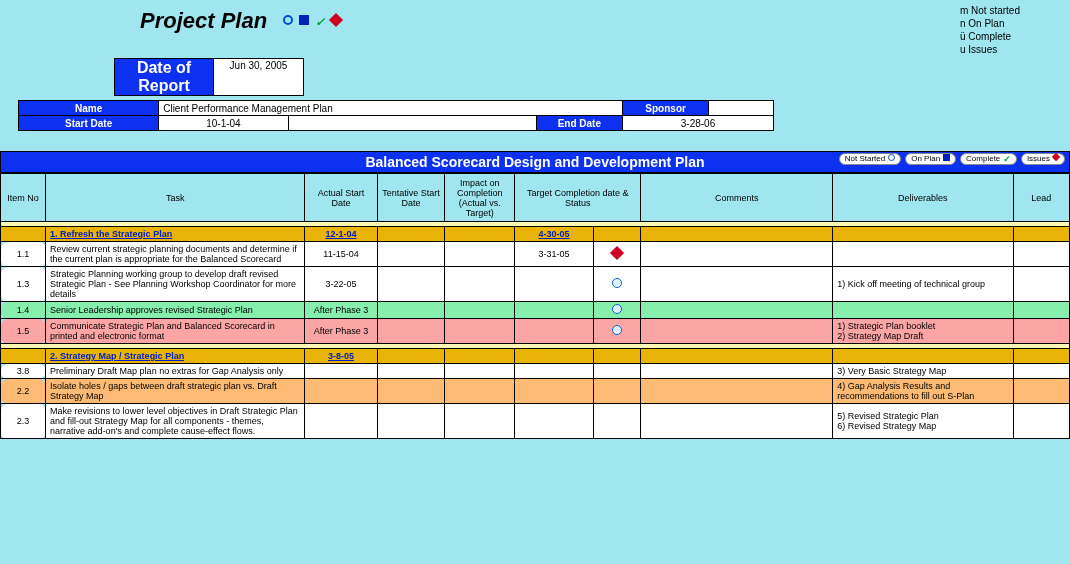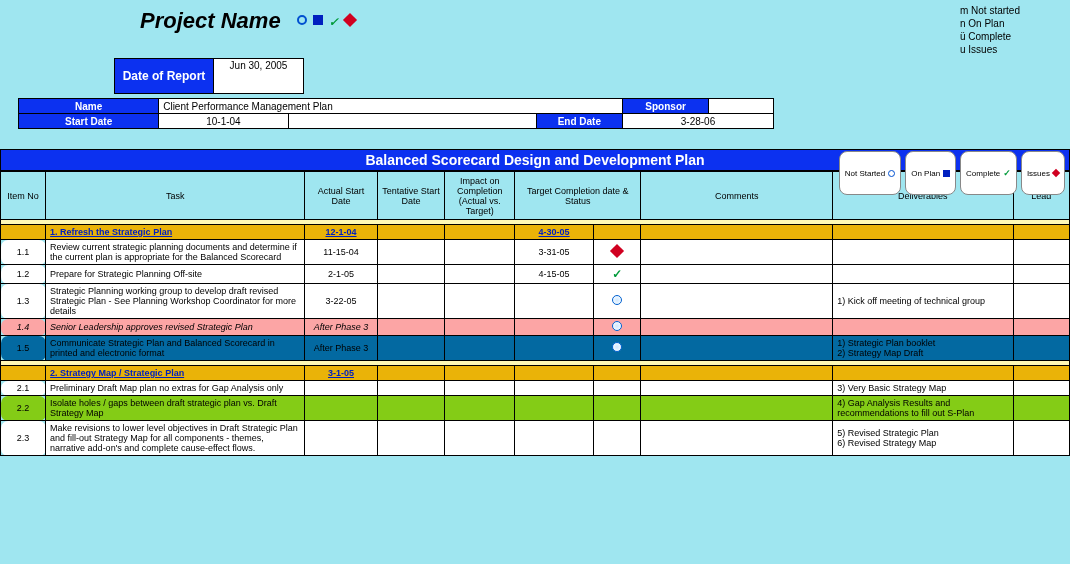--- a/index.html
+++ b/index.html
@@ -34,25 +34,25 @@
     line-height: 1.3;
     color: #000;
     margin-right: 40px;
   }
   .meta-block { margin: 0 0 4px 114px; }
   .meta-row { display: flex; }
   .meta-label {
     width: 100px;
     background: #0c31f0;
     color: #fff;
-    font-size: 12px;
+    font-size: 16px;
     font-weight: bold;
     text-align: center;
     border: 1px solid #000;
-    padding: 10px 4px;
+    padding: 0 4px;
   }
   .meta-value {
     width: 90px;
     background: #fff;
     border: 1px solid #000;
     border-left: none;
     font-size: 10px;
     text-align: center;
     padding: 1px 4px;
   }
@@ -88,23 +88,22 @@
     top: 1px;
     display: flex;
     gap: 4px;
   }
   .legend-btn {
     background: #fff;
     color: #000;
     border: 1px solid #888;
     border-radius: 8px;
     font-size: 8px;
-    padding: 16px 5px;
+    padding: 0 5px;
     display: inline-flex;
-    align-items: center;
     gap: 3px;
     font-weight: normal;
   }
   table.grid {
     border-collapse: collapse;
     width: 100%;
     table-layout: fixed;
   }
   table.grid th, table.grid td {
     border: 1px solid #000;
@@ -140,21 +139,21 @@
   .check-g { color:#009a3a; font-size:12px; font-weight:bold;}
   .diamond-r { width:10px; height:10px; background:#d00020; display:inline-block; transform:rotate(45deg);}
   .status-circle { width:10px; height:10px; border:1px solid #0060d0; border-radius:50%; display:inline-block; background: radial-gradient(#cfe8ff,#fff);}
 </style>
 </head>
 <body>
 
 <div class="page">
   <div class="header-row">
     <div class="title">
-      <span>Project Name</span>
+      <span>Project Plan</span>
       <span class="title-icons">
         <span class="circle-o"></span>
         <span class="square-b"></span>
         <span class="check-g">✓</span>
         <span class="diamond-r"></span>
       </span>
     </div>
     <div class="legend-top">
       <div>m Not started</div>
       <div>n On Plan</div>
@@ -258,96 +257,84 @@
           <td class="date-cell">11-15-04</td>
           <td class="date-cell"></td>
           <td></td>
           <td class="date-cell">3-31-05</td>
           <td class="status-cell"><span class="diamond-r"></span></td>
           <td></td>
           <td style="white-space:pre-line"></td>
           <td></td>
         </tr>
         <tr style="background: rgb(255, 255, 255);">
-          <td class="item-cell">1.2</td>
-          <td>Prepare for Strategic Planning Off-site</td>
-          <td class="date-cell">2-1-05</td>
-          <td class="date-cell"></td>
-          <td></td>
-          <td class="date-cell">4-15-05</td>
-          <td class="status-cell"><span class="check-g">✓</span></td>
-          <td></td>
-          <td style="white-space:pre-line"></td>
-          <td></td>
-        </tr>
-        <tr style="background: rgb(255, 255, 255);">
           <td class="item-cell">1.3</td>
           <td>Strategic Planning working group to develop draft revised Strategic Plan - See Planning Workshop Coordinator for more details</td>
           <td class="date-cell">3-22-05</td>
           <td class="date-cell"></td>
           <td></td>
           <td class="date-cell"></td>
           <td class="status-cell"><span class="status-circle"></span></td>
           <td></td>
           <td style="white-space:pre-line">1) Kick off meeting of technical group</td>
           <td></td>
         </tr>
-        <tr style="background: #fca5a5; font-style: italic;">
+        <tr style="background: #86efac;">
           <td class="item-cell">1.4</td>
           <td>Senior Leadership approves revised Strategic Plan</td>
           <td class="date-cell">After Phase 3</td>
           <td class="date-cell"></td>
           <td></td>
           <td class="date-cell"></td>
           <td class="status-cell"><span class="status-circle"></span></td>
           <td></td>
           <td style="white-space:pre-line"></td>
           <td></td>
         </tr>
-        <tr style="background: #0369a1;">
+        <tr style="background: #fca5a5;">
           <td class="item-cell">1.5</td>
           <td>Communicate Strategic Plan and Balanced Scorecard in printed and electronic format</td>
           <td class="date-cell">After Phase 3</td>
           <td class="date-cell"></td>
           <td></td>
           <td class="date-cell"></td>
           <td class="status-cell"><span class="status-circle"></span></td>
           <td></td>
           <td style="white-space:pre-line">1) Strategic Plan booklet
 2) Strategy Map Draft</td>
           <td></td>
         </tr>
         <tr>
           <td colspan="10" class="band-spacer"></td>
         </tr>
         <tr class="yellow-band">
           <td></td>
           <td class="section-cell">2. Strategy Map / Strategic Plan</td>
-          <td class="date-cell section-cell">3-1-05</td>
+          <td class="date-cell section-cell">3-8-05</td>
           <td></td>
           <td></td>
           <td class="date-cell section-cell"></td>
           <td></td>
           <td></td>
           <td></td>
           <td></td>
         </tr>
         <tr style="background: rgb(255, 255, 255);">
-          <td class="item-cell">2.1</td>
+          <td class="item-cell">3.8</td>
           <td>Preliminary Draft Map plan no extras for Gap Analysis only</td>
           <td class="date-cell"></td>
           <td class="date-cell"></td>
           <td></td>
           <td class="date-cell"></td>
           <td class="status-cell"></td>
           <td></td>
           <td style="white-space:pre-line">3) Very Basic Strategy Map</td>
           <td></td>
         </tr>
-        <tr style="background: #84cc16;">
+        <tr style="background: #fdba74;">
           <td class="item-cell">2.2</td>
           <td>Isolate holes / gaps between draft strategic plan vs. Draft Strategy Map</td>
           <td class="date-cell"></td>
           <td class="date-cell"></td>
           <td></td>
           <td class="date-cell"></td>
           <td class="status-cell"></td>
           <td></td>
           <td style="white-space:pre-line">4) Gap Analysis Results and recommendations to fill out S-Plan</td>
           <td></td>

